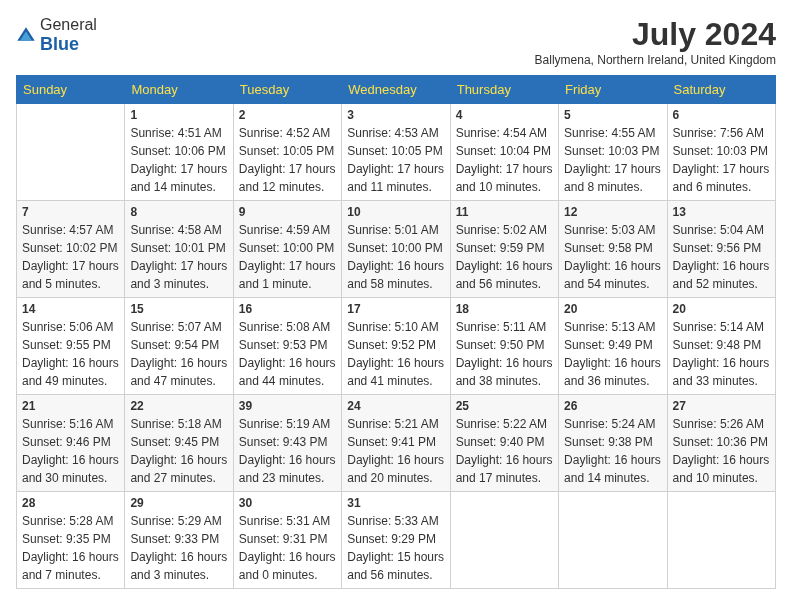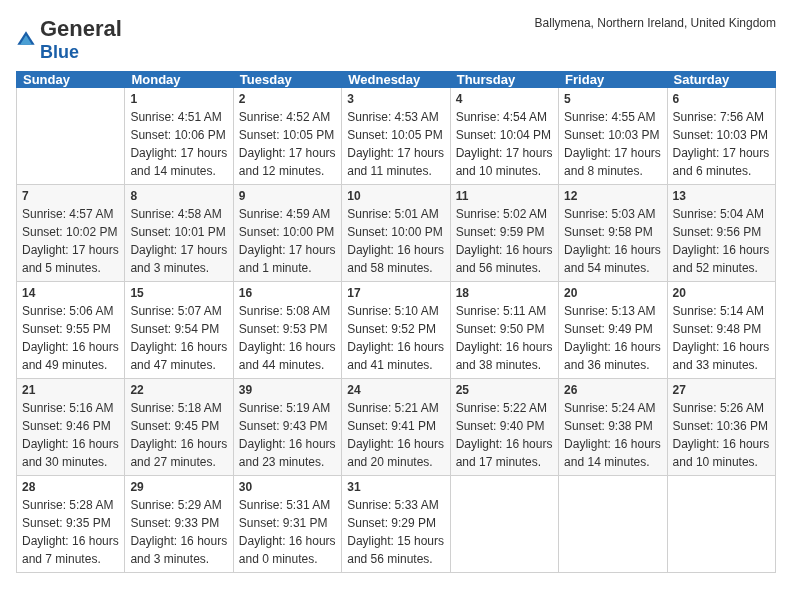--- a/index.html
+++ b/index.html
@@ -15,22 +15,22 @@
       align-items: flex-start;
       justify-content: space-between;
       margin-bottom: 4px;
     }
     .logo {
       display: flex;
       align-items: center;
       gap: 4px;
     }
     .logo-text-general {
-      font-size: 22px;
-      font-weight: bold;
+      font-size: 16px;
+      font-weight: normal;
       color: #333;
     }
     .logo-text-blue {
       font-size: 18px;
       font-weight: bold;
       color: #1a5fa8;
       margin-top: 34px;
     }
     .logo-icon {
       width: 20px;
@@ -50,25 +50,25 @@
       font-weight: normal;
     }
     .calendar {
       width: 100%;
       border-collapse: collapse;
       border: 1px solid #ccc;
       margin-top: 8px;
     }
     .calendar th {
       background-color: #2970b8;
-      color: #ffffff;
+      color: #fde047;
       text-align: left;
-      padding: 0 6px;
+      padding: 6px 6px;
       font-size: 13px;
-      font-weight: bold;
+      font-weight: normal;
       border: 1px solid #2970b8;
     }
     .calendar td {
       vertical-align: top;
       padding: 4px 5px;
       font-size: 10.5px;
       color: #333;
       border: 1px solid #d0d0d0;
       min-width: 100px;
       background: #fff;
@@ -97,20 +97,21 @@
     <svg class="logo-icon" viewBox="0 0 30 30" width="30" height="30">
       <polygon points="15,2 28,22 2,22" fill="#1a5fa8"></polygon>
       <polygon points="15,8 24,22 6,22" fill="#4a9fd4"></polygon>
     </svg>
     <div>
       <span class="logo-text-general">General</span><br>
       <span class="logo-text-blue">Blue</span>
     </div>
   </div>
   <div class="title-block">
+    <div class="main-title">July 2024</div>
     <div class="subtitle">Ballymena, Northern Ireland, United Kingdom</div>
   </div>
 </div>
 
 <table class="calendar" id="cal-table">
   <thead>
     <tr id="header-row">
         <th>Sunday</th>
         <th>Monday</th>
         <th>Tuesday</th>

